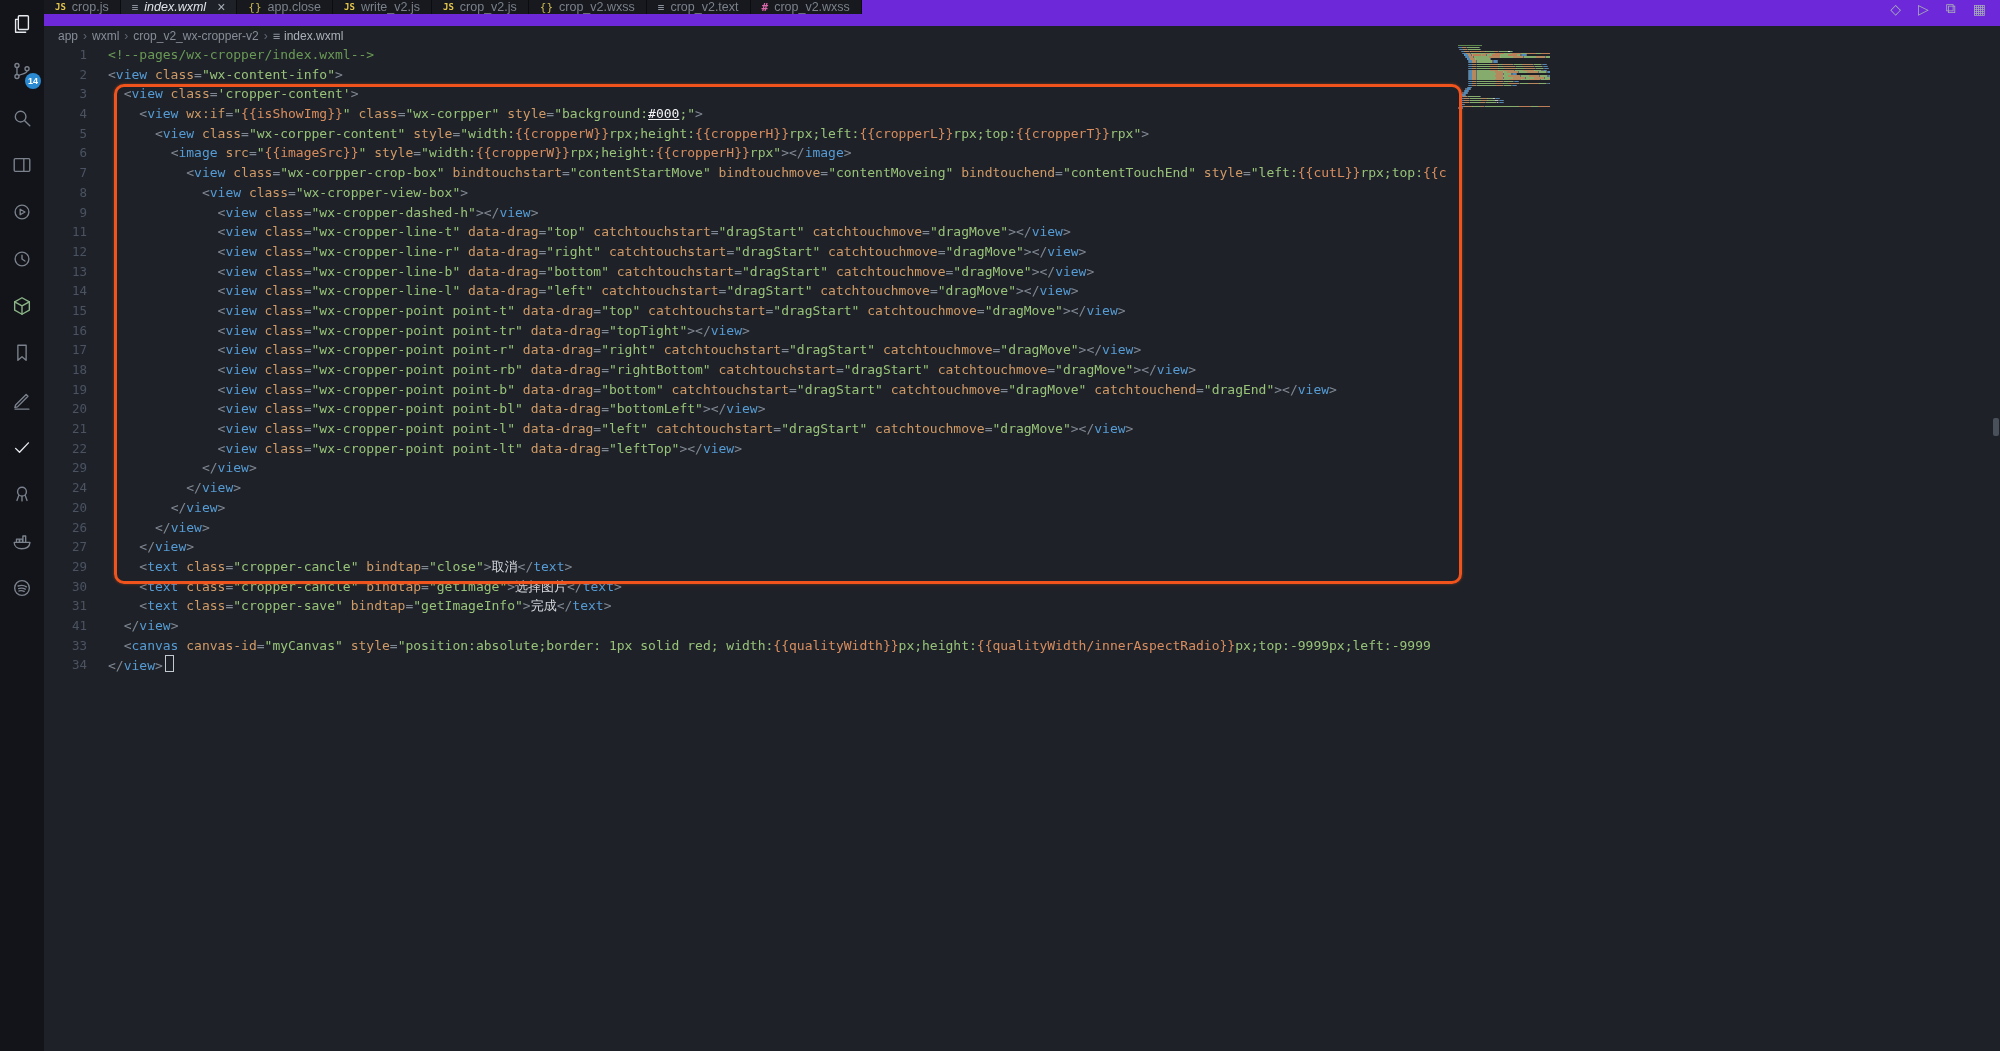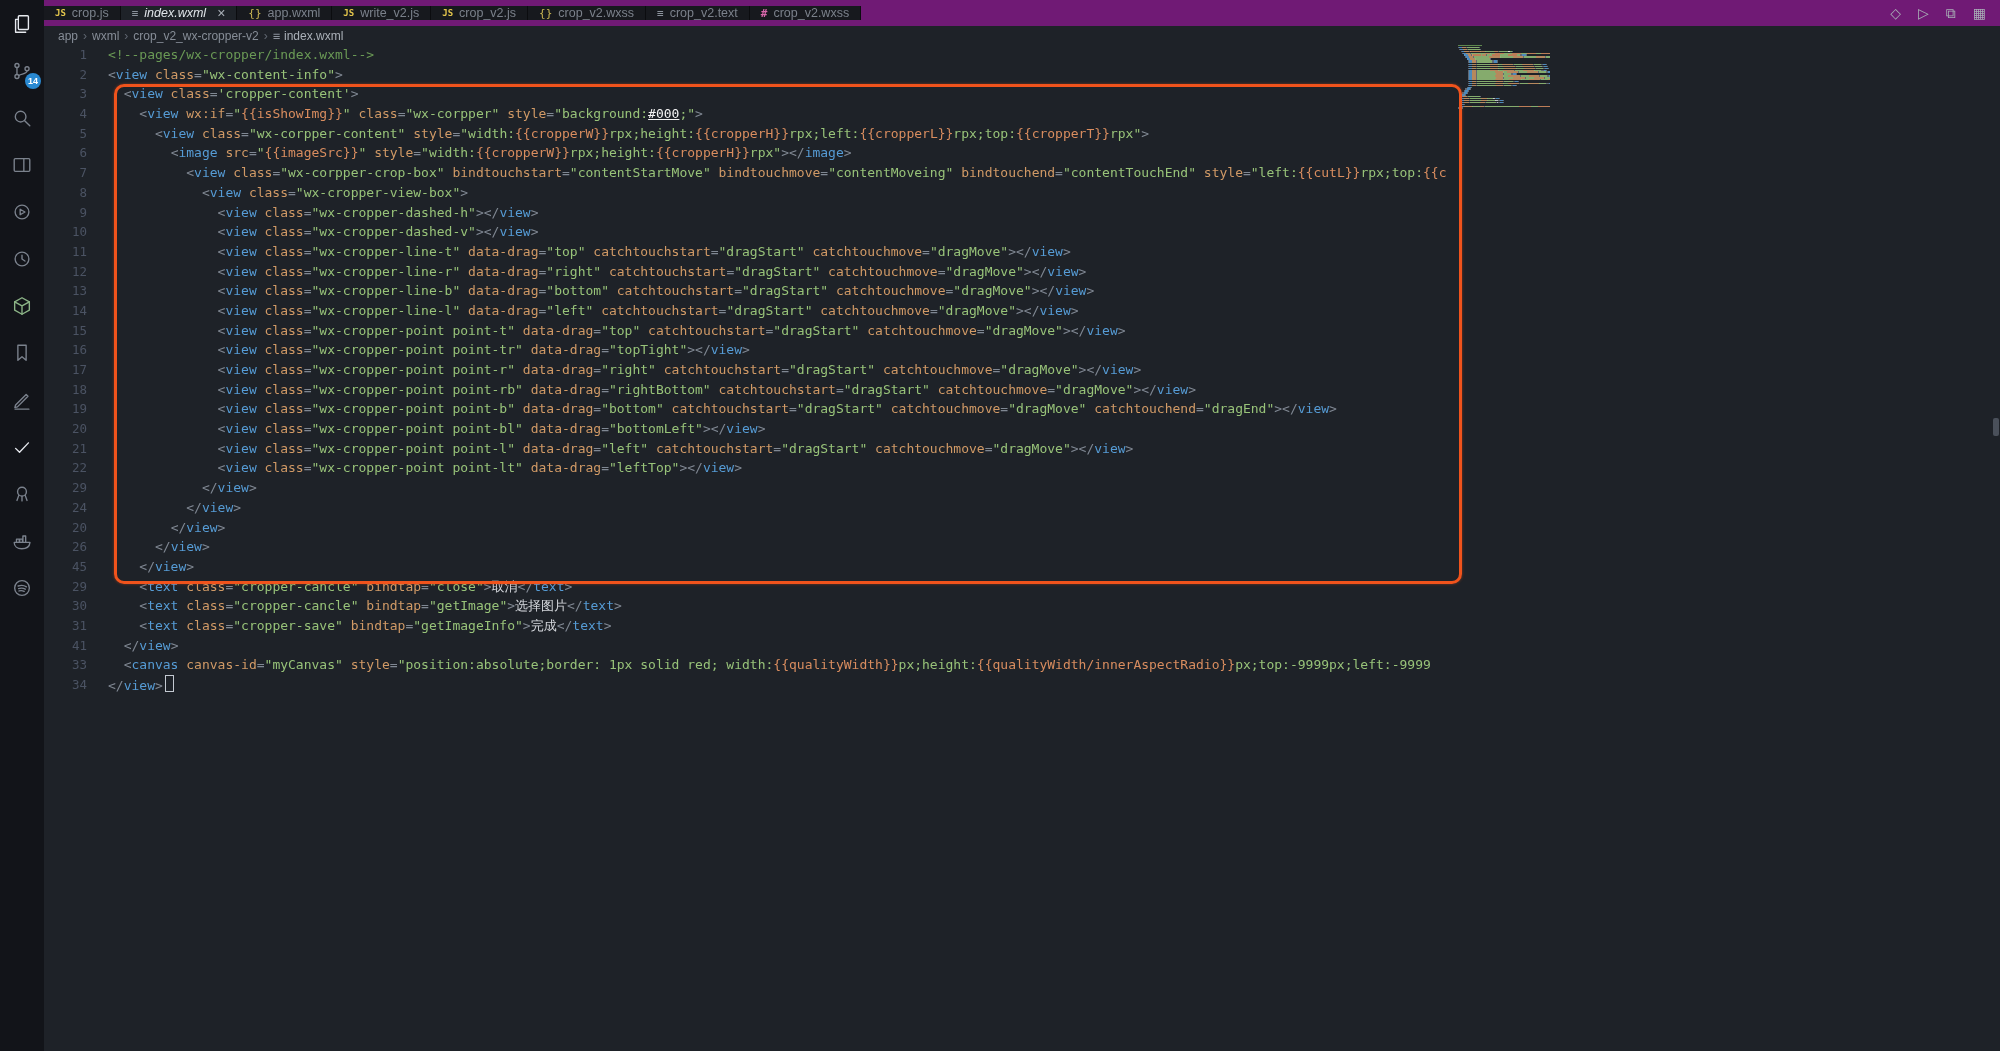--- a/index.html
+++ b/index.html
@@ -12,21 +12,21 @@
   .ab-item.bright{color:#e6e9ee;}
   .ab-item.green{color:#8cb487;}
   .ab-item svg{width:22px;height:22px;}
   .ab-badge{position:absolute;right:3px;bottom:5px;min-width:16px;height:16px;border-radius:9px;background:#2a8ad2;
     color:#fff;font-size:9px;line-height:16px;text-align:center;font-weight:bold;}
 
   
   .main{flex:1;display:flex;flex-direction:column;min-width:0;}
 
   
-  .tabbar{height:26px;background:#701a75;display:flex;align-items:center;flex:none;}
+  .tabbar{height:26px;background:#6d28d9;display:flex;align-items:flex-start;flex:none;}
   .tab{display:flex;align-items:center;gap:6px;padding:0 11px;background:#17191e;border-right:1px solid #0b0c0f;
     color:#7b818b;font-size:12.5px;white-space:nowrap;cursor:pointer;}
   .tab.active{background:#1e2228;color:#e0e4e9;font-style:italic;}
   .tab-close{margin-left:5px;font-size:14px;line-height:1;color:#aab0b8;font-style:normal;}
   .fi{font-family:"DejaVu Sans Mono",monospace;font-size:11px;line-height:1;}
   .fi-js{color:#e3c54c;font-weight:bold;font-size:9px;}
   .fi-json{color:#cbb754;}
   .fi-wxml{color:#8b929c;}
   .fi-wxss{color:#d968ab;font-weight:bold;}
   .editor-actions{margin-left:auto;display:flex;align-items:center;gap:17px;padding:0 14px;color:#a8aeb6;font-size:14px;}
@@ -161,21 +161,21 @@
             <span class="fi fi-js">JS</span>
             <span>crop.js</span>
           </div>
           <div class="tab active">
             <span class="fi fi-wxml">≡</span>
             <span>index.wxml</span>
             <span class="tab-close">×</span>
           </div>
           <div class="tab">
             <span class="fi fi-json">{}</span>
-            <span>app.wxml</span>
+            <span>app.close</span>
           </div>
           <div class="tab">
             <span class="fi fi-js">JS</span>
             <span>write_v2.js</span>
           </div>
           <div class="tab">
             <span class="fi fi-js">JS</span>
             <span>crop_v2.js</span>
           </div>
           <div class="tab">
@@ -214,38 +214,37 @@
       <div class="code" id="code">
           <div class="line"><span class="ln">1</span><span class="lt"><span class="tk-c">&lt;!--pages/wx-cropper/index.wxml--&gt;</span></span></div>
           <div class="line"><span class="ln">2</span><span class="lt"><span class="tk-p">&lt;</span><span class="tk-t">view</span><span class="tk-a"> class</span><span class="tk-p">=</span><span class="tk-s">"wx-content-info"</span><span class="tk-p">&gt;</span></span></div>
           <div class="line"><span class="ln">3</span><span class="lt"><span>  </span><span class="tk-p">&lt;</span><span class="tk-t">view</span><span class="tk-a"> class</span><span class="tk-p">=</span><span class="tk-s">'cropper-content'</span><span class="tk-p">&gt;</span></span></div>
           <div class="line"><span class="ln">4</span><span class="lt"><span>    </span><span class="tk-p">&lt;</span><span class="tk-t">view</span><span class="tk-a"> wx:if</span><span class="tk-p">=</span><span class="tk-s">"</span><span class="tk-m">{{isShowImg}}</span><span class="tk-s">"</span><span class="tk-a"> class</span><span class="tk-p">=</span><span class="tk-s">"wx-corpper"</span><span class="tk-a"> style</span><span class="tk-p">=</span><span class="tk-s">"background:</span><span class="tk-x">#000</span><span class="tk-s">;"</span><span class="tk-p">&gt;</span></span></div>
           <div class="line"><span class="ln">5</span><span class="lt"><span>      </span><span class="tk-p">&lt;</span><span class="tk-t">view</span><span class="tk-a"> class</span><span class="tk-p">=</span><span class="tk-s">"wx-corpper-content"</span><span class="tk-a"> style</span><span class="tk-p">=</span><span class="tk-s">"width:</span><span class="tk-m">{{cropperW}}</span><span class="tk-s">rpx;height:</span><span class="tk-m">{{cropperH}}</span><span class="tk-s">rpx;left:</span><span class="tk-m">{{cropperL}}</span><span class="tk-s">rpx;top:</span><span class="tk-m">{{cropperT}}</span><span class="tk-s">rpx"</span><span class="tk-p">&gt;</span></span></div>
           <div class="line"><span class="ln">6</span><span class="lt"><span>        </span><span class="tk-p">&lt;</span><span class="tk-t">image</span><span class="tk-a"> src</span><span class="tk-p">=</span><span class="tk-s">"</span><span class="tk-m">{{imageSrc}}</span><span class="tk-s">"</span><span class="tk-a"> style</span><span class="tk-p">=</span><span class="tk-s">"width:</span><span class="tk-m">{{cropperW}}</span><span class="tk-s">rpx;height:</span><span class="tk-m">{{cropperH}}</span><span class="tk-s">rpx"</span><span class="tk-p">&gt;&lt;/</span><span class="tk-t">image</span><span class="tk-p">&gt;</span></span></div>
           <div class="line"><span class="ln">7</span><span class="lt"><span>          </span><span class="tk-p">&lt;</span><span class="tk-t">view</span><span class="tk-a"> class</span><span class="tk-p">=</span><span class="tk-s">"wx-corpper-crop-box"</span><span class="tk-a"> bindtouchstart</span><span class="tk-p">=</span><span class="tk-s">"contentStartMove"</span><span class="tk-a"> bindtouchmove</span><span class="tk-p">=</span><span class="tk-s">"contentMoveing"</span><span class="tk-a"> bindtouchend</span><span class="tk-p">=</span><span class="tk-s">"contentTouchEnd"</span><span class="tk-a"> style</span><span class="tk-p">=</span><span class="tk-s">"left:</span><span class="tk-m">{{cutL}}</span><span class="tk-s">rpx;top:</span><span class="tk-m">{{c</span></span></div>
           <div class="line"><span class="ln">8</span><span class="lt"><span>            </span><span class="tk-p">&lt;</span><span class="tk-t">view</span><span class="tk-a"> class</span><span class="tk-p">=</span><span class="tk-s">"wx-cropper-view-box"</span><span class="tk-p">&gt;</span></span></div>
           <div class="line"><span class="ln">9</span><span class="lt"><span>              </span><span class="tk-p">&lt;</span><span class="tk-t">view</span><span class="tk-a"> class</span><span class="tk-p">=</span><span class="tk-s">"wx-cropper-dashed-h"</span><span class="tk-p">&gt;&lt;/</span><span class="tk-t">view</span><span class="tk-p">&gt;</span></span></div>
-          <div class="line"><span class="ln">10</span><span class="lt"><span>              </span><span class="tk-p">&lt;</span><span class="tk-t">view</span><span class="tk-a"> class</span><span class="tk-p">=</span><span class="tk-s">"wx-cropper-dashed-v"</span><span class="tk-p">&gt;&lt;/</span><span class="tk-t">view</span><span class="tk-p">&gt;</span></span></div>
           <div class="line"><span class="ln">11</span><span class="lt"><span>              </span><span class="tk-p">&lt;</span><span class="tk-t">view</span><span class="tk-a"> class</span><span class="tk-p">=</span><span class="tk-s">"wx-cropper-line-t"</span><span class="tk-a"> data-drag</span><span class="tk-p">=</span><span class="tk-s">"top"</span><span class="tk-a"> catchtouchstart</span><span class="tk-p">=</span><span class="tk-s">"dragStart"</span><span class="tk-a"> catchtouchmove</span><span class="tk-p">=</span><span class="tk-s">"dragMove"</span><span class="tk-p">&gt;&lt;/</span><span class="tk-t">view</span><span class="tk-p">&gt;</span></span></div>
           <div class="line"><span class="ln">12</span><span class="lt"><span>              </span><span class="tk-p">&lt;</span><span class="tk-t">view</span><span class="tk-a"> class</span><span class="tk-p">=</span><span class="tk-s">"wx-cropper-line-r"</span><span class="tk-a"> data-drag</span><span class="tk-p">=</span><span class="tk-s">"right"</span><span class="tk-a"> catchtouchstart</span><span class="tk-p">=</span><span class="tk-s">"dragStart"</span><span class="tk-a"> catchtouchmove</span><span class="tk-p">=</span><span class="tk-s">"dragMove"</span><span class="tk-p">&gt;&lt;/</span><span class="tk-t">view</span><span class="tk-p">&gt;</span></span></div>
           <div class="line"><span class="ln">13</span><span class="lt"><span>              </span><span class="tk-p">&lt;</span><span class="tk-t">view</span><span class="tk-a"> class</span><span class="tk-p">=</span><span class="tk-s">"wx-cropper-line-b"</span><span class="tk-a"> data-drag</span><span class="tk-p">=</span><span class="tk-s">"bottom"</span><span class="tk-a"> catchtouchstart</span><span class="tk-p">=</span><span class="tk-s">"dragStart"</span><span class="tk-a"> catchtouchmove</span><span class="tk-p">=</span><span class="tk-s">"dragMove"</span><span class="tk-p">&gt;&lt;/</span><span class="tk-t">view</span><span class="tk-p">&gt;</span></span></div>
           <div class="line"><span class="ln">14</span><span class="lt"><span>              </span><span class="tk-p">&lt;</span><span class="tk-t">view</span><span class="tk-a"> class</span><span class="tk-p">=</span><span class="tk-s">"wx-cropper-line-l"</span><span class="tk-a"> data-drag</span><span class="tk-p">=</span><span class="tk-s">"left"</span><span class="tk-a"> catchtouchstart</span><span class="tk-p">=</span><span class="tk-s">"dragStart"</span><span class="tk-a"> catchtouchmove</span><span class="tk-p">=</span><span class="tk-s">"dragMove"</span><span class="tk-p">&gt;&lt;/</span><span class="tk-t">view</span><span class="tk-p">&gt;</span></span></div>
           <div class="line"><span class="ln">15</span><span class="lt"><span>              </span><span class="tk-p">&lt;</span><span class="tk-t">view</span><span class="tk-a"> class</span><span class="tk-p">=</span><span class="tk-s">"wx-cropper-point point-t"</span><span class="tk-a"> data-drag</span><span class="tk-p">=</span><span class="tk-s">"top"</span><span class="tk-a"> catchtouchstart</span><span class="tk-p">=</span><span class="tk-s">"dragStart"</span><span class="tk-a"> catchtouchmove</span><span class="tk-p">=</span><span class="tk-s">"dragMove"</span><span class="tk-p">&gt;&lt;/</span><span class="tk-t">view</span><span class="tk-p">&gt;</span></span></div>
           <div class="line"><span class="ln">16</span><span class="lt"><span>              </span><span class="tk-p">&lt;</span><span class="tk-t">view</span><span class="tk-a"> class</span><span class="tk-p">=</span><span class="tk-s">"wx-cropper-point point-tr"</span><span class="tk-a"> data-drag</span><span class="tk-p">=</span><span class="tk-s">"topTight"</span><span class="tk-p">&gt;&lt;/</span><span class="tk-t">view</span><span class="tk-p">&gt;</span></span></div>
           <div class="line"><span class="ln">17</span><span class="lt"><span>              </span><span class="tk-p">&lt;</span><span class="tk-t">view</span><span class="tk-a"> class</span><span class="tk-p">=</span><span class="tk-s">"wx-cropper-point point-r"</span><span class="tk-a"> data-drag</span><span class="tk-p">=</span><span class="tk-s">"right"</span><span class="tk-a"> catchtouchstart</span><span class="tk-p">=</span><span class="tk-s">"dragStart"</span><span class="tk-a"> catchtouchmove</span><span class="tk-p">=</span><span class="tk-s">"dragMove"</span><span class="tk-p">&gt;&lt;/</span><span class="tk-t">view</span><span class="tk-p">&gt;</span></span></div>
           <div class="line"><span class="ln">18</span><span class="lt"><span>              </span><span class="tk-p">&lt;</span><span class="tk-t">view</span><span class="tk-a"> class</span><span class="tk-p">=</span><span class="tk-s">"wx-cropper-point point-rb"</span><span class="tk-a"> data-drag</span><span class="tk-p">=</span><span class="tk-s">"rightBottom"</span><span class="tk-a"> catchtouchstart</span><span class="tk-p">=</span><span class="tk-s">"dragStart"</span><span class="tk-a"> catchtouchmove</span><span class="tk-p">=</span><span class="tk-s">"dragMove"</span><span class="tk-p">&gt;&lt;/</span><span class="tk-t">view</span><span class="tk-p">&gt;</span></span></div>
           <div class="line"><span class="ln">19</span><span class="lt"><span>              </span><span class="tk-p">&lt;</span><span class="tk-t">view</span><span class="tk-a"> class</span><span class="tk-p">=</span><span class="tk-s">"wx-cropper-point point-b"</span><span class="tk-a"> data-drag</span><span class="tk-p">=</span><span class="tk-s">"bottom"</span><span class="tk-a"> catchtouchstart</span><span class="tk-p">=</span><span class="tk-s">"dragStart"</span><span class="tk-a"> catchtouchmove</span><span class="tk-p">=</span><span class="tk-s">"dragMove"</span><span class="tk-a"> catchtouchend</span><span class="tk-p">=</span><span class="tk-s">"dragEnd"</span><span class="tk-p">&gt;&lt;/</span><span class="tk-t">view</span><span class="tk-p">&gt;</span></span></div>
           <div class="line"><span class="ln">20</span><span class="lt"><span>              </span><span class="tk-p">&lt;</span><span class="tk-t">view</span><span class="tk-a"> class</span><span class="tk-p">=</span><span class="tk-s">"wx-cropper-point point-bl"</span><span class="tk-a"> data-drag</span><span class="tk-p">=</span><span class="tk-s">"bottomLeft"</span><span class="tk-p">&gt;&lt;/</span><span class="tk-t">view</span><span class="tk-p">&gt;</span></span></div>
           <div class="line"><span class="ln">21</span><span class="lt"><span>              </span><span class="tk-p">&lt;</span><span class="tk-t">view</span><span class="tk-a"> class</span><span class="tk-p">=</span><span class="tk-s">"wx-cropper-point point-l"</span><span class="tk-a"> data-drag</span><span class="tk-p">=</span><span class="tk-s">"left"</span><span class="tk-a"> catchtouchstart</span><span class="tk-p">=</span><span class="tk-s">"dragStart"</span><span class="tk-a"> catchtouchmove</span><span class="tk-p">=</span><span class="tk-s">"dragMove"</span><span class="tk-p">&gt;&lt;/</span><span class="tk-t">view</span><span class="tk-p">&gt;</span></span></div>
           <div class="line"><span class="ln">22</span><span class="lt"><span>              </span><span class="tk-p">&lt;</span><span class="tk-t">view</span><span class="tk-a"> class</span><span class="tk-p">=</span><span class="tk-s">"wx-cropper-point point-lt"</span><span class="tk-a"> data-drag</span><span class="tk-p">=</span><span class="tk-s">"leftTop"</span><span class="tk-p">&gt;&lt;/</span><span class="tk-t">view</span><span class="tk-p">&gt;</span></span></div>
           <div class="line"><span class="ln">29</span><span class="lt"><span>            </span><span class="tk-p">&lt;/</span><span class="tk-t">view</span><span class="tk-p">&gt;</span></span></div>
           <div class="line"><span class="ln">24</span><span class="lt"><span>          </span><span class="tk-p">&lt;/</span><span class="tk-t">view</span><span class="tk-p">&gt;</span></span></div>
           <div class="line"><span class="ln">20</span><span class="lt"><span>        </span><span class="tk-p">&lt;/</span><span class="tk-t">view</span><span class="tk-p">&gt;</span></span></div>
           <div class="line"><span class="ln">26</span><span class="lt"><span>      </span><span class="tk-p">&lt;/</span><span class="tk-t">view</span><span class="tk-p">&gt;</span></span></div>
-          <div class="line"><span class="ln">45</span><span class="lt"><span>    </span><span class="tk-p">&lt;/</span><span class="tk-t">view</span><span class="tk-p">&gt;</span></span></div>
+          <div class="line"><span class="ln">27</span><span class="lt"><span>    </span><span class="tk-p">&lt;/</span><span class="tk-t">view</span><span class="tk-p">&gt;</span></span></div>
           <div class="line"><span class="ln">29</span><span class="lt"><span>    </span><span class="tk-p">&lt;</span><span class="tk-t">text</span><span class="tk-a"> class</span><span class="tk-p">=</span><span class="tk-s">"cropper-cancle"</span><span class="tk-a"> bindtap</span><span class="tk-p">=</span><span class="tk-s">"close"</span><span class="tk-p">&gt;</span><span class="tk-w">取消</span><span class="tk-p">&lt;/</span><span class="tk-t">text</span><span class="tk-p">&gt;</span></span></div>
           <div class="line"><span class="ln">30</span><span class="lt"><span>    </span><span class="tk-p">&lt;</span><span class="tk-t">text</span><span class="tk-a"> class</span><span class="tk-p">=</span><span class="tk-s">"cropper-cancle"</span><span class="tk-a"> bindtap</span><span class="tk-p">=</span><span class="tk-s">"getImage"</span><span class="tk-p">&gt;</span><span class="tk-w">选择图片</span><span class="tk-p">&lt;/</span><span class="tk-t">text</span><span class="tk-p">&gt;</span></span></div>
           <div class="line"><span class="ln">31</span><span class="lt"><span>    </span><span class="tk-p">&lt;</span><span class="tk-t">text</span><span class="tk-a"> class</span><span class="tk-p">=</span><span class="tk-s">"cropper-save"</span><span class="tk-a"> bindtap</span><span class="tk-p">=</span><span class="tk-s">"getImageInfo"</span><span class="tk-p">&gt;</span><span class="tk-w">完成</span><span class="tk-p">&lt;/</span><span class="tk-t">text</span><span class="tk-p">&gt;</span></span></div>
           <div class="line"><span class="ln">41</span><span class="lt"><span>  </span><span class="tk-p">&lt;/</span><span class="tk-t">view</span><span class="tk-p">&gt;</span></span></div>
           <div class="line"><span class="ln">33</span><span class="lt"><span>  </span><span class="tk-p">&lt;</span><span class="tk-t">canvas</span><span class="tk-a"> canvas-id</span><span class="tk-p">=</span><span class="tk-s">"myCanvas"</span><span class="tk-a"> style</span><span class="tk-p">=</span><span class="tk-s">"position:absolute;border: 1px solid red; width:</span><span class="tk-m">{{qualityWidth}}</span><span class="tk-s">px;height:</span><span class="tk-m">{{qualityWidth/innerAspectRadio}}</span><span class="tk-s">px;top:-9999px;left:-9999</span></span></div>
           <div class="line"><span class="ln">34</span><span class="lt"><span class="tk-p">&lt;/</span><span class="tk-t">view</span><span class="tk-p">&gt;</span><span class="cursor"></span></span></div>
         </div>
       <div class="minimap" id="minimap">
           <div class="mm-row"><span class="mm-seg" style="width: 24.48px; background: rgb(106, 153, 85);"></span></div>
           <div class="mm-row"><span class="mm-seg" style="width: 0.72px; background: rgb(111, 118, 128);"></span><span class="mm-seg" style="width: 2.88px; background: rgb(86, 156, 214);"></span><span class="mm-seg" style="width: 4.32px; background: rgb(209, 154, 102);"></span><span class="mm-seg" style="width: 0.72px; background: rgb(111, 118, 128);"></span><span class="mm-seg" style="width: 12.24px; background: rgb(152, 195, 121);"></span><span class="mm-seg" style="width: 0.72px; background: rgb(111, 118, 128);"></span></div>

